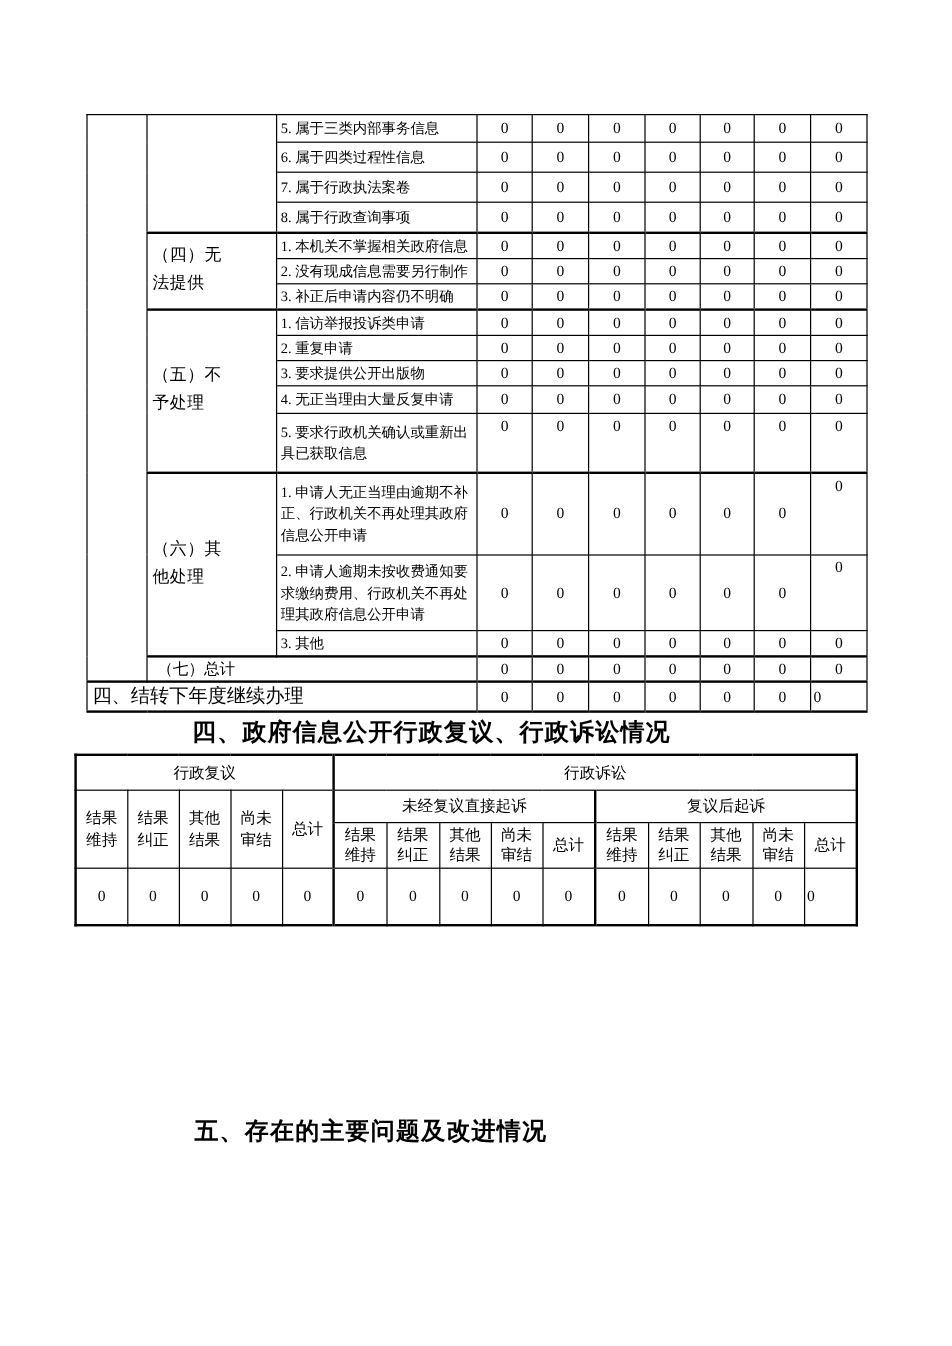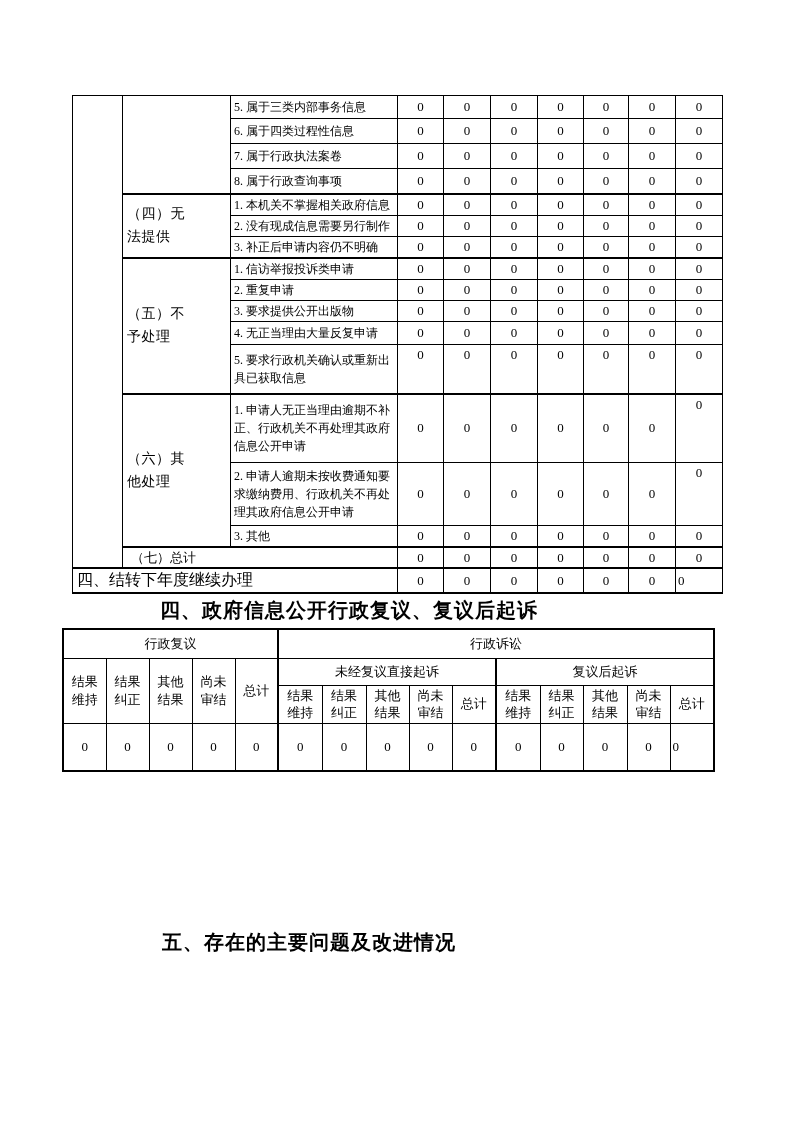--- a/index.html
+++ b/index.html
@@ -254,21 +254,21 @@
             <td class="val thickT">0</td>
             <td class="val thickT">0</td>
             <td class="val thickT">0</td>
             <td class="val thickT">0</td>
             <td class="val thickT">0</td>
             <td class="val thickT v-left">0</td>
           </tr>
         </tbody>
       </table>
     </div>
-  <div class="title" id="title4">四、政府信息公开行政复议、复议后起诉</div>
+  <div class="title" id="title4">四、政府信息公开行政复议、行政诉讼情况</div>
   <div id="table2-slot">
       <table class="t2">
         <colgroup>
           <col style="width: 43px;">
           <col style="width: 43px;">
           <col style="width: 43px;">
           <col style="width: 43px;">
           <col style="width: 43px;">
           <col style="width: 44px;">
           <col style="width: 44px;">

